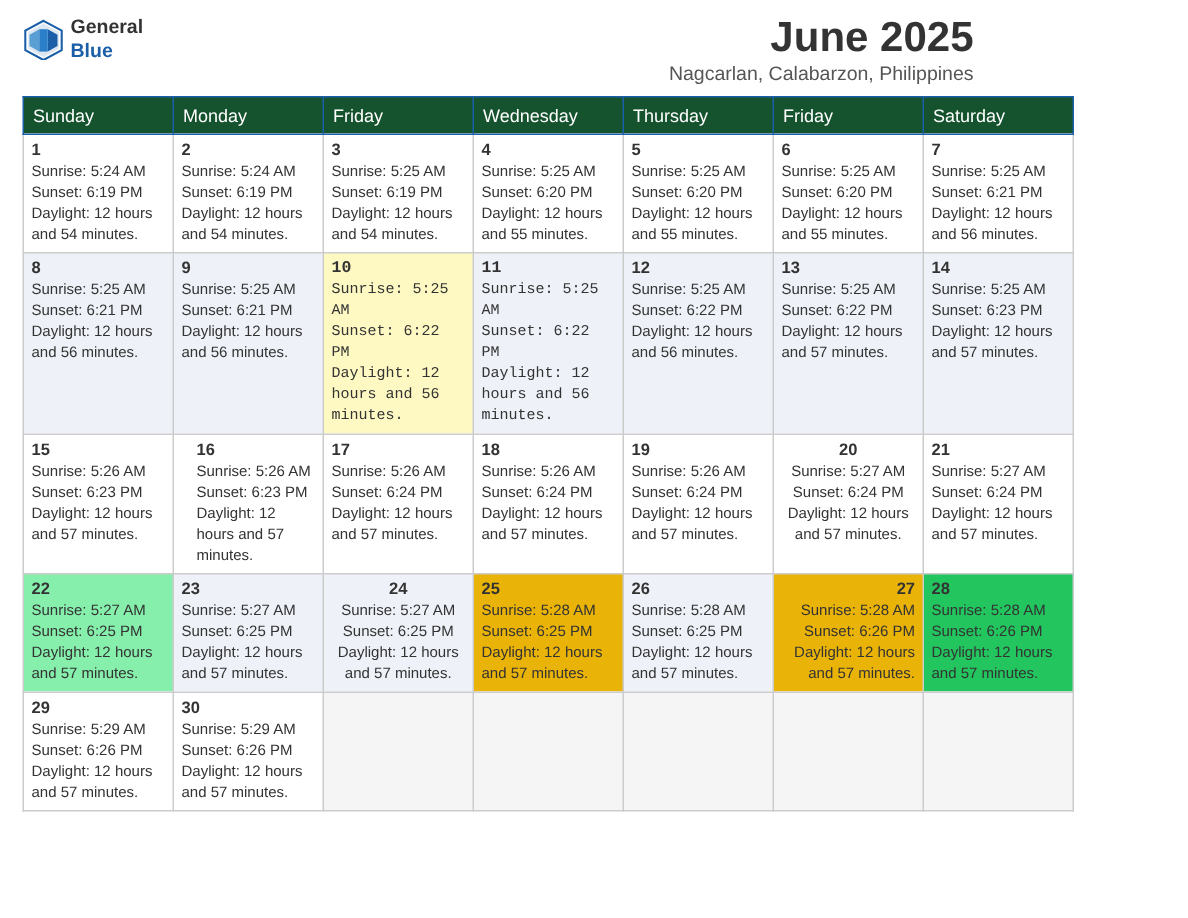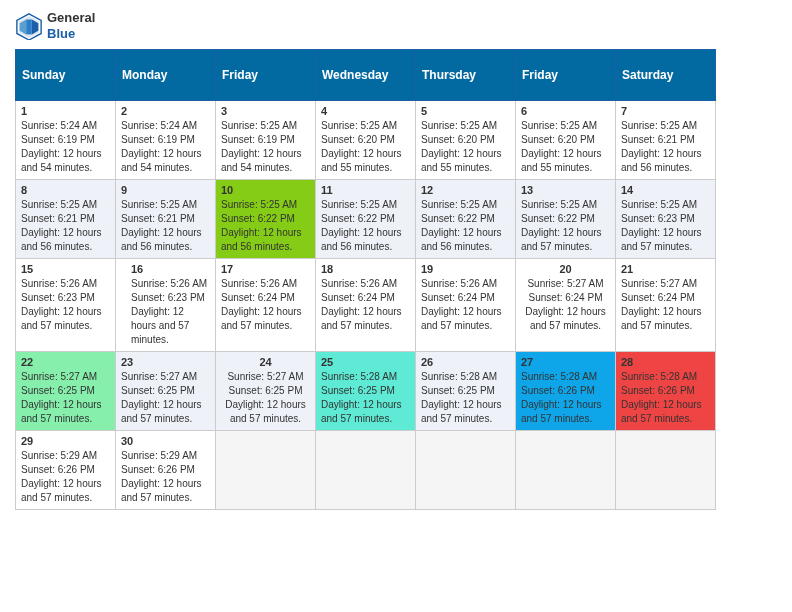--- a/index.html
+++ b/index.html
@@ -50,25 +50,25 @@
     .location {
       font-size: 13px;
       color: #555;
     }
     .calendar {
       width: 100%;
       border-collapse: collapse;
       border: 1px solid #ccc;
     }
     .calendar th {
-      background-color: #0369a1;
+      background-color: #14532d;
       color: #fff;
       font-size: 12px;
-      font-weight: bold;
-      padding: 18px 6px;
+      font-weight: normal;
+      padding: 5px 6px;
       text-align: left;
       border: 1px solid #1a5fa8;
     }
     .calendar td {
       vertical-align: top;
       padding: 4px 5px;
       border: 1px solid #ccc;
       font-size: 9.5px;
       color: #333;
       min-width: 100px;
@@ -101,20 +101,24 @@
         <polygon points="15,2 28,9 28,23 15,30 2,23 2,9" fill="none" stroke="#1a5fa8" stroke-width="1.5"></polygon>
         <polygon points="18,8 25,12 25,20 18,24" fill="#1a5fa8"></polygon>
         <polygon points="12,8 5,12 5,20 12,24" fill="#5a9fd4"></polygon>
         <rect x="12" y="8" width="6" height="16" fill="#2a7fc8"></rect>
       </svg>
       <div class="logo-text">
         <div><span class="general">General</span></div>
         <div><span class="blue">Blue</span></div>
       </div>
     </div>
+    <div class="title-block">
+      <div class="month-title">June 2025</div>
+      <div class="location">Nagcarlan, Calabarzon, Philippines</div>
+    </div>
   </div>
 
   <table class="calendar">
     <thead>
       <tr>
         <th>Sunday</th>
         <th>Monday</th>
         <th>Friday</th>
         <th>Wednesday</th>
         <th>Thursday</th>
@@ -191,29 +195,29 @@
         </div>
       </td>
           <td style="background: rgb(238, 242, 248);">
         <span class="day-num">9</span>
         <div class="day-info">
           Sunrise: 5:25 AM<br>
           Sunset: 6:21 PM<br>
           Daylight: 12 hours and 56 minutes.
         </div>
       </td>
-          <td style="background: #84cc16;">
+          <td style="background: #fef9c3; font-family: Liberation Mono, monospace;">
         <span class="day-num">10</span>
         <div class="day-info">
           Sunrise: 5:25 AM<br>
           Sunset: 6:22 PM<br>
           Daylight: 12 hours and 56 minutes.
         </div>
       </td>
-          <td style="background: rgb(238, 242, 248);">
+          <td style="background: rgb(238, 242, 248); font-family: Liberation Mono, monospace;">
         <span class="day-num">11</span>
         <div class="day-info">
           Sunrise: 5:25 AM<br>
           Sunset: 6:22 PM<br>
           Daylight: 12 hours and 56 minutes.
         </div>
       </td>
           <td style="background: rgb(238, 242, 248);">
         <span class="day-num">12</span>
         <div class="day-info">
@@ -315,45 +319,45 @@
         </div>
       </td>
           <td style="background: rgb(238, 242, 248); text-align: center;">
         <span class="day-num">24</span>
         <div class="day-info">
           Sunrise: 5:27 AM<br>
           Sunset: 6:25 PM<br>
           Daylight: 12 hours and 57 minutes.
         </div>
       </td>
-          <td style="background: #5eead4;">
+          <td style="background: #eab308;">
         <span class="day-num">25</span>
         <div class="day-info">
           Sunrise: 5:28 AM<br>
           Sunset: 6:25 PM<br>
           Daylight: 12 hours and 57 minutes.
         </div>
       </td>
           <td style="background: rgb(238, 242, 248);">
         <span class="day-num">26</span>
         <div class="day-info">
           Sunrise: 5:28 AM<br>
           Sunset: 6:25 PM<br>
           Daylight: 12 hours and 57 minutes.
         </div>
       </td>
-          <td style="background: #0ea5e9;">
+          <td style="background: #eab308; text-align: right;">
         <span class="day-num">27</span>
         <div class="day-info">
           Sunrise: 5:28 AM<br>
           Sunset: 6:26 PM<br>
           Daylight: 12 hours and 57 minutes.
         </div>
       </td>
-          <td style="background: #ef4444; margin-left: 21px;">
+          <td style="background: #22c55e; margin-left: 21px;">
         <span class="day-num">28</span>
         <div class="day-info">
           Sunrise: 5:28 AM<br>
           Sunset: 6:26 PM<br>
           Daylight: 12 hours and 57 minutes.
         </div>
       </td>
         </tr>
         <tr>
           <td style="background: rgb(255, 255, 255); margin-top: 41px;">

